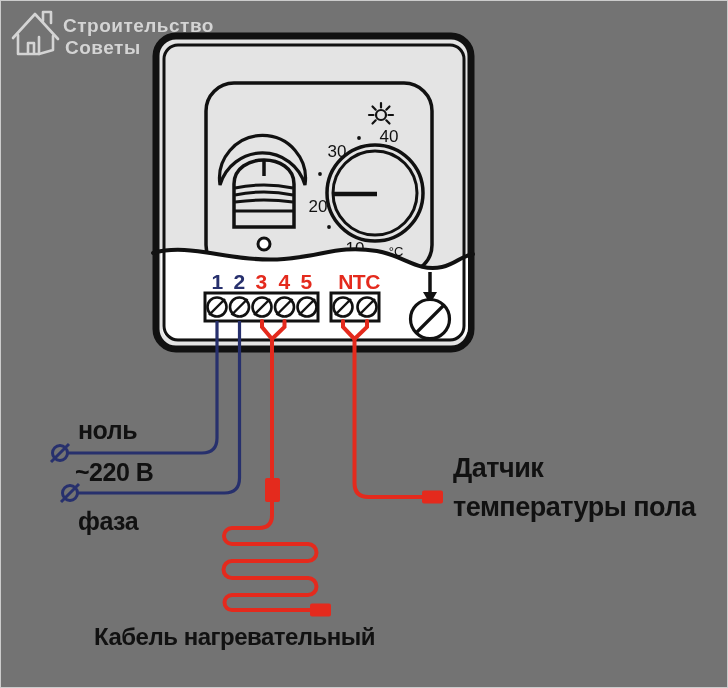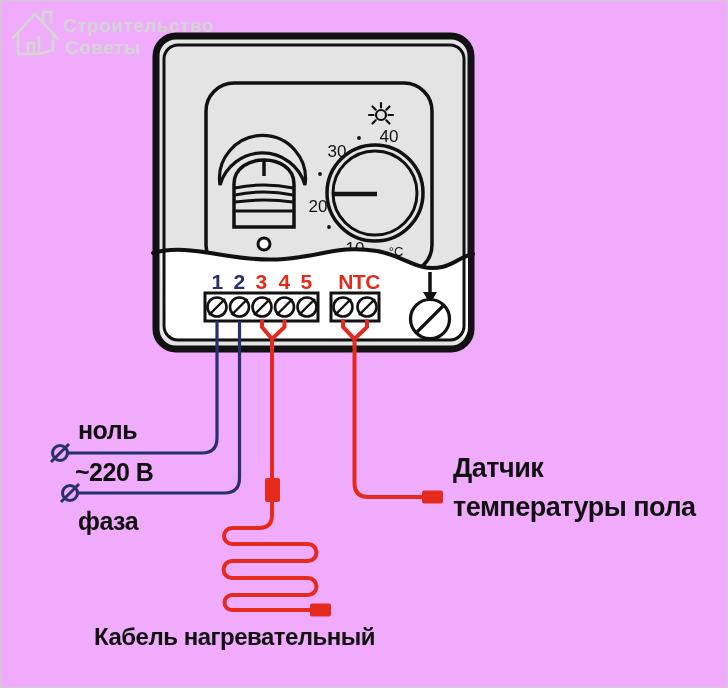--- a/index.html
+++ b/index.html
@@ -1,19 +1,19 @@
 <!DOCTYPE html>
 <html style="--line: #111111; --navy: #27306d; --red: #e42a1d; --face: #e4e4e4; --logo: #d4d4d4; --frame: #cccccc;"><head>
 <meta charset="utf-8">
 <style>
   html,body { margin:0; padding:0; background:#ffffff; }
   .canvas {
     position:relative; width:726px; height:686px;
     border:1px solid var(--frame, #cccccc);
-    background:#f0abfc; overflow:hidden;
+    background:#737373; overflow:hidden;
     font-family:"Liberation Sans", sans-serif;
   }
   svg { display:block; }
   .ln   { stroke:var(--line,#111111); fill:none; }
   .face { fill:var(--face,#e4e4e4); }
   .wh   { fill:#ffffff; }
   .navy { stroke:var(--navy,#27306d); fill:none; }
   .red  { stroke:var(--red,#e42a1d); fill:none; }
   .redfill { fill:var(--red,#e42a1d); stroke:none; }
   .blkfill { fill:var(--line,#111111); stroke:none; }

